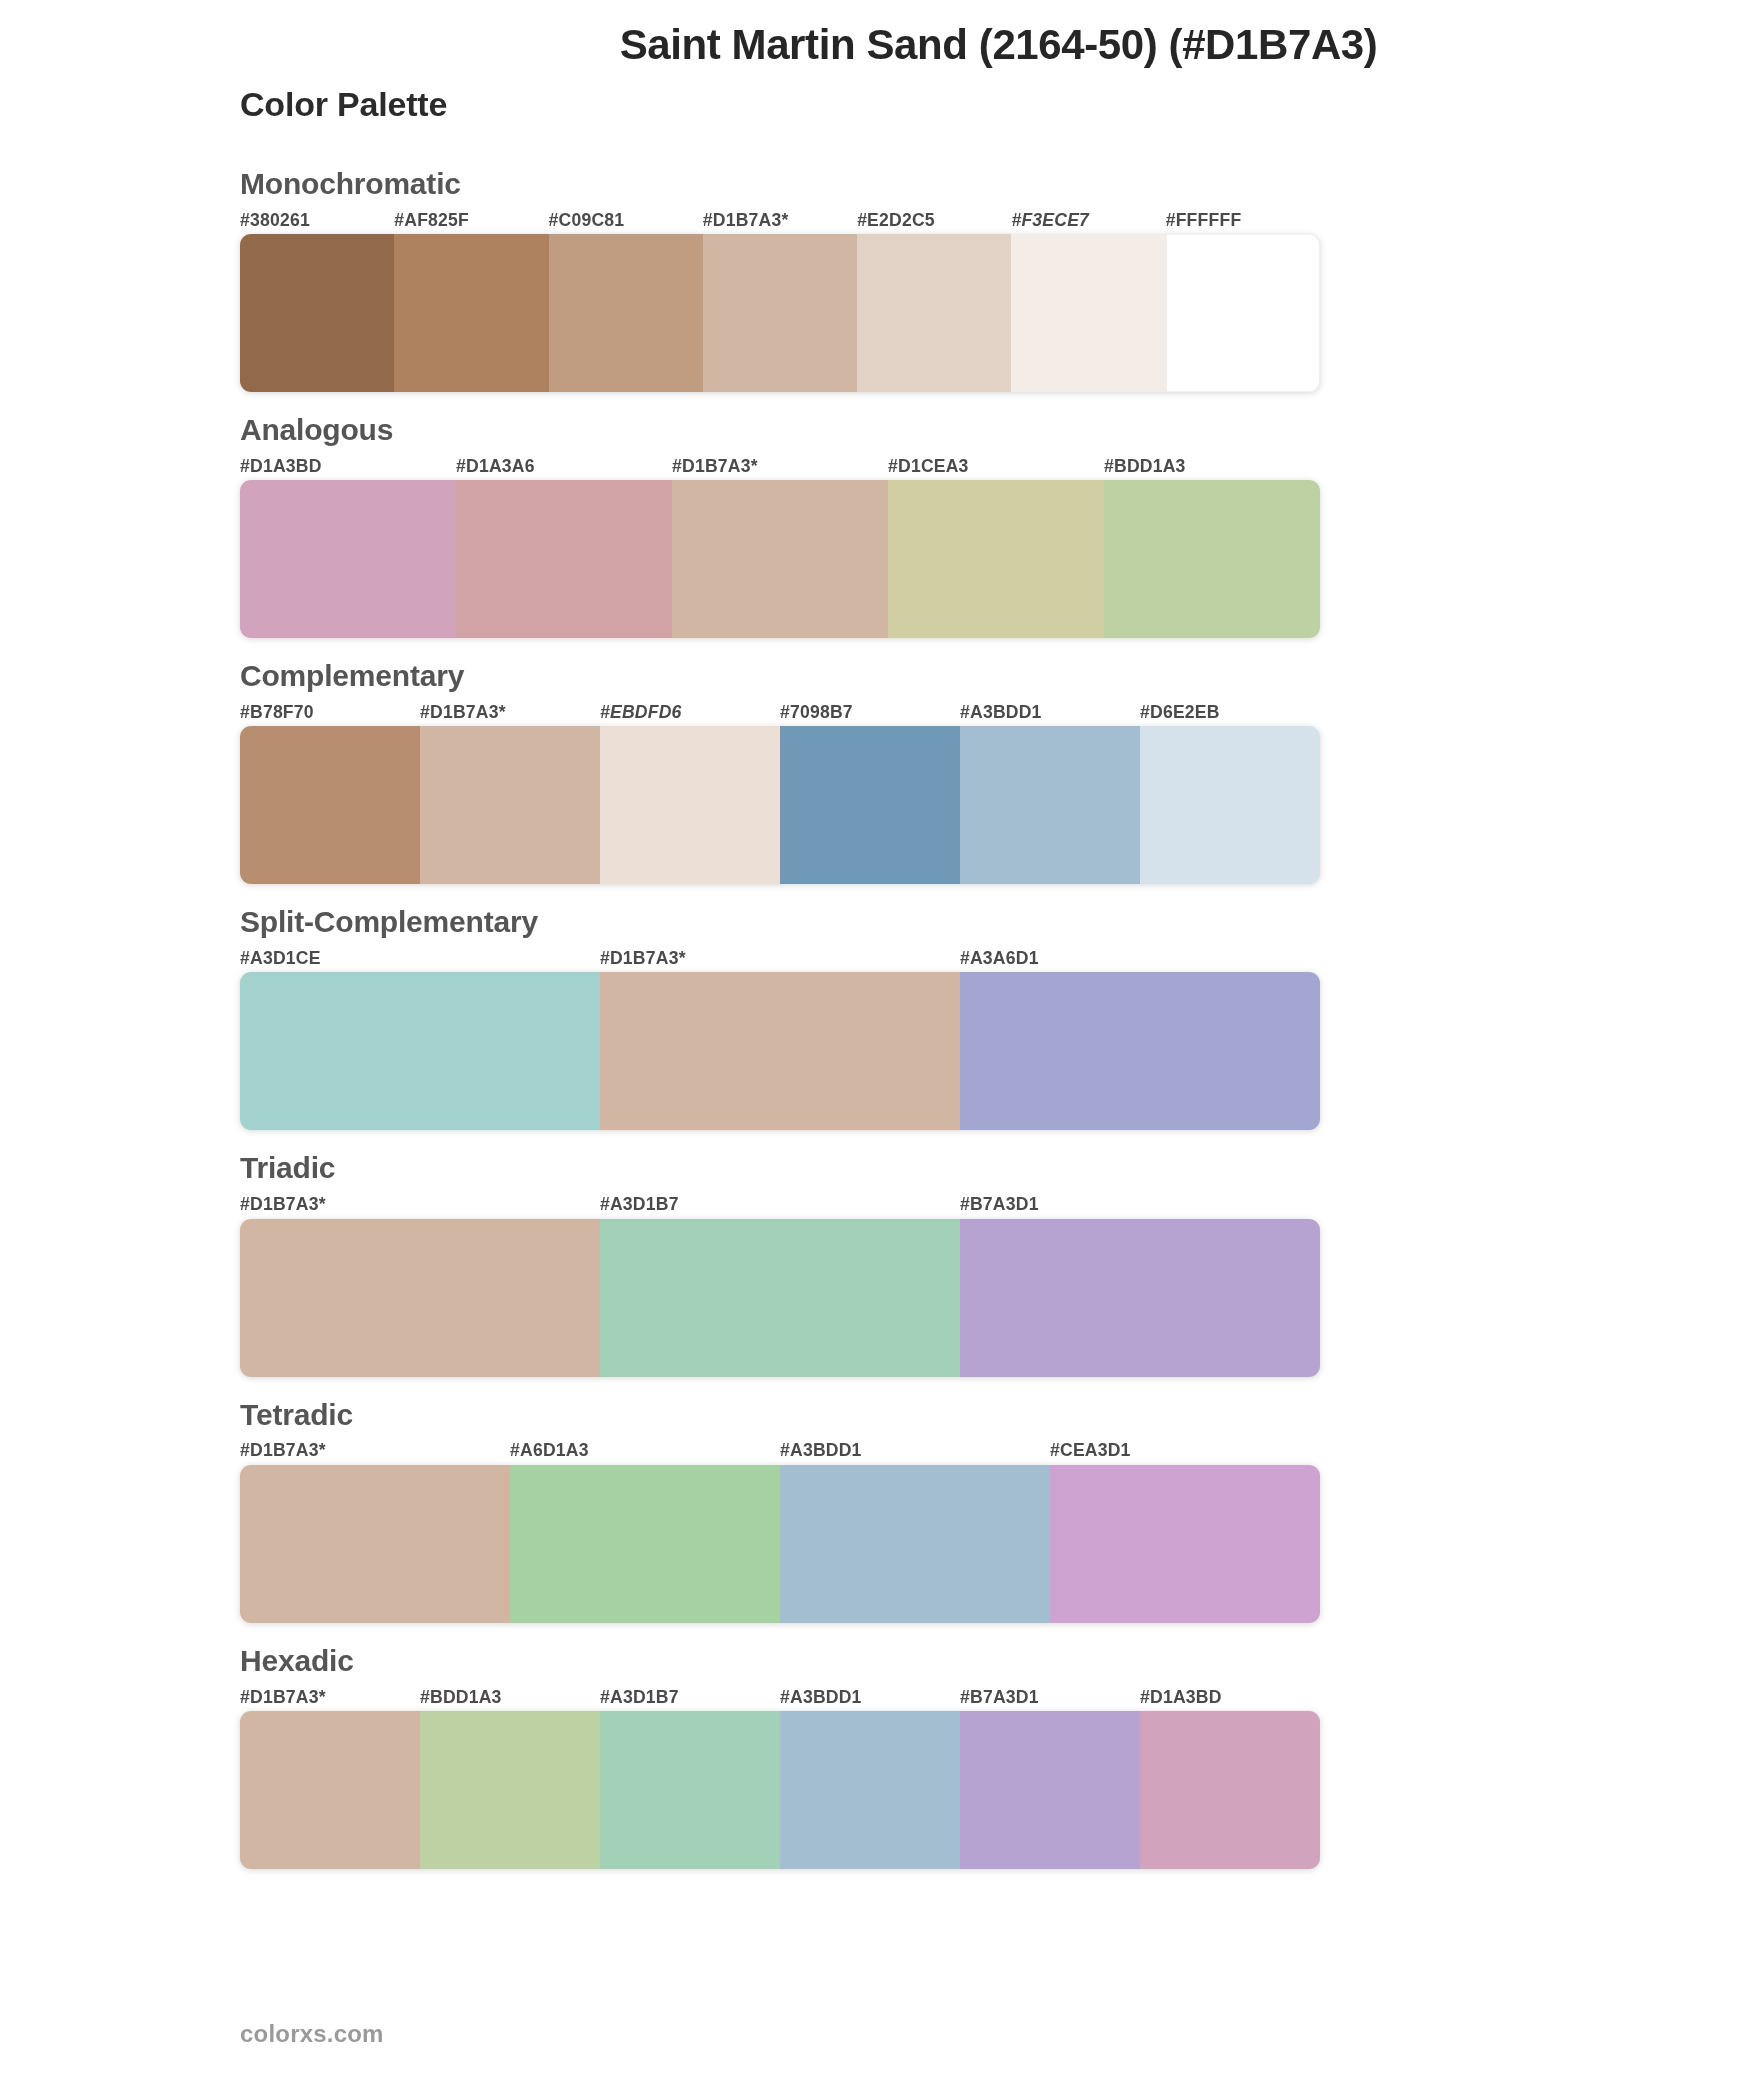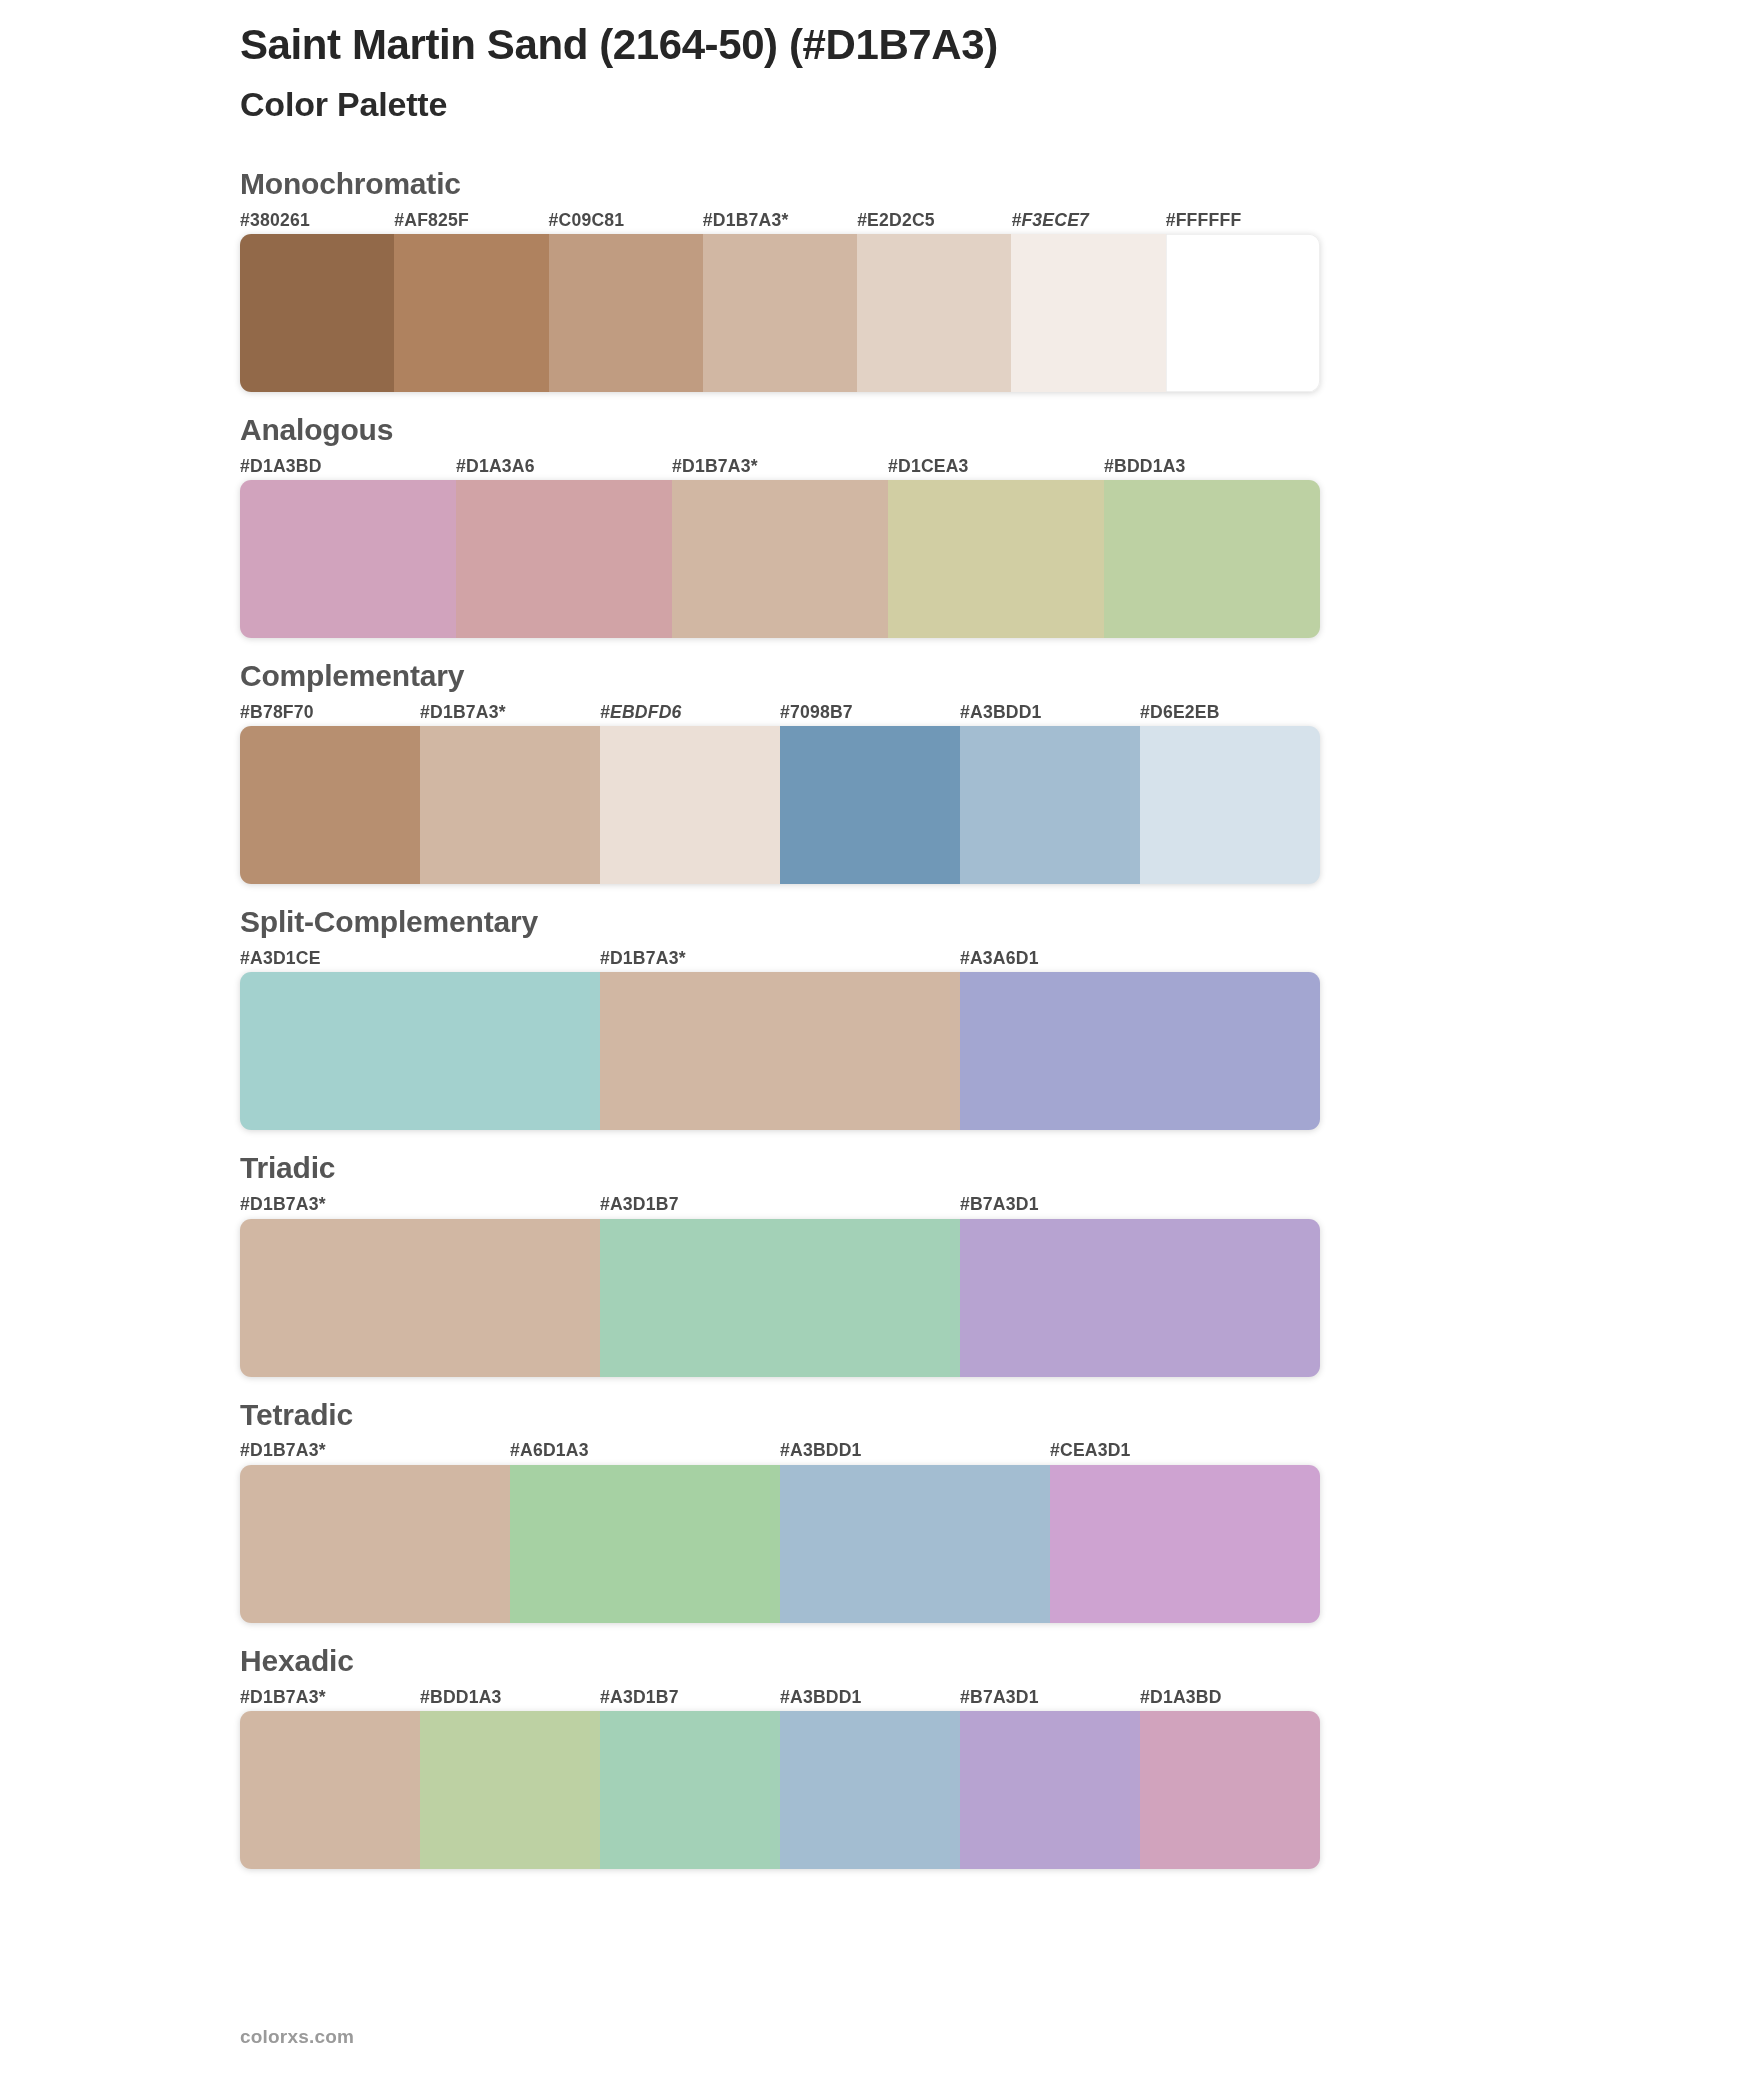--- a/index.html
+++ b/index.html
@@ -28,20 +28,21 @@
   }
 
   .page-title {
     font-size: 42px;
     font-weight: bold;
     color: #262626;
     letter-spacing: -0.4px;
     line-height: 1.12;
     margin: 0;
     padding: 0;
+    text-align: center;
   }
 
   .page-subtitle {
     font-size: 34px;
     font-weight: bold;
     color: #2b2b2b;
     letter-spacing: -0.2px;
     line-height: 1.1;
     margin: 17.6px 0 0 0;
     padding: 0;
@@ -102,21 +103,21 @@
 
   .swatch:last-child {
     border-top-right-radius: 11.2px;
     border-bottom-right-radius: 11.2px;
   }
 
   .footer {
     position: absolute;
     left: 240px;
     bottom: 29px;
-    font-size: 19px;
+    font-size: 24px;
     font-weight: bold;
     color: #9a9a9a;
     letter-spacing: 0.2px;
   }
 
   
   .section.monochromatic .swatch-row { height: 158px; }
   .section.analogous .swatch-row { height: 158px; }
   .section.complementary .swatch-row { height: 158px; }
   .section.split-complementary .swatch-row { height: 158px; }

